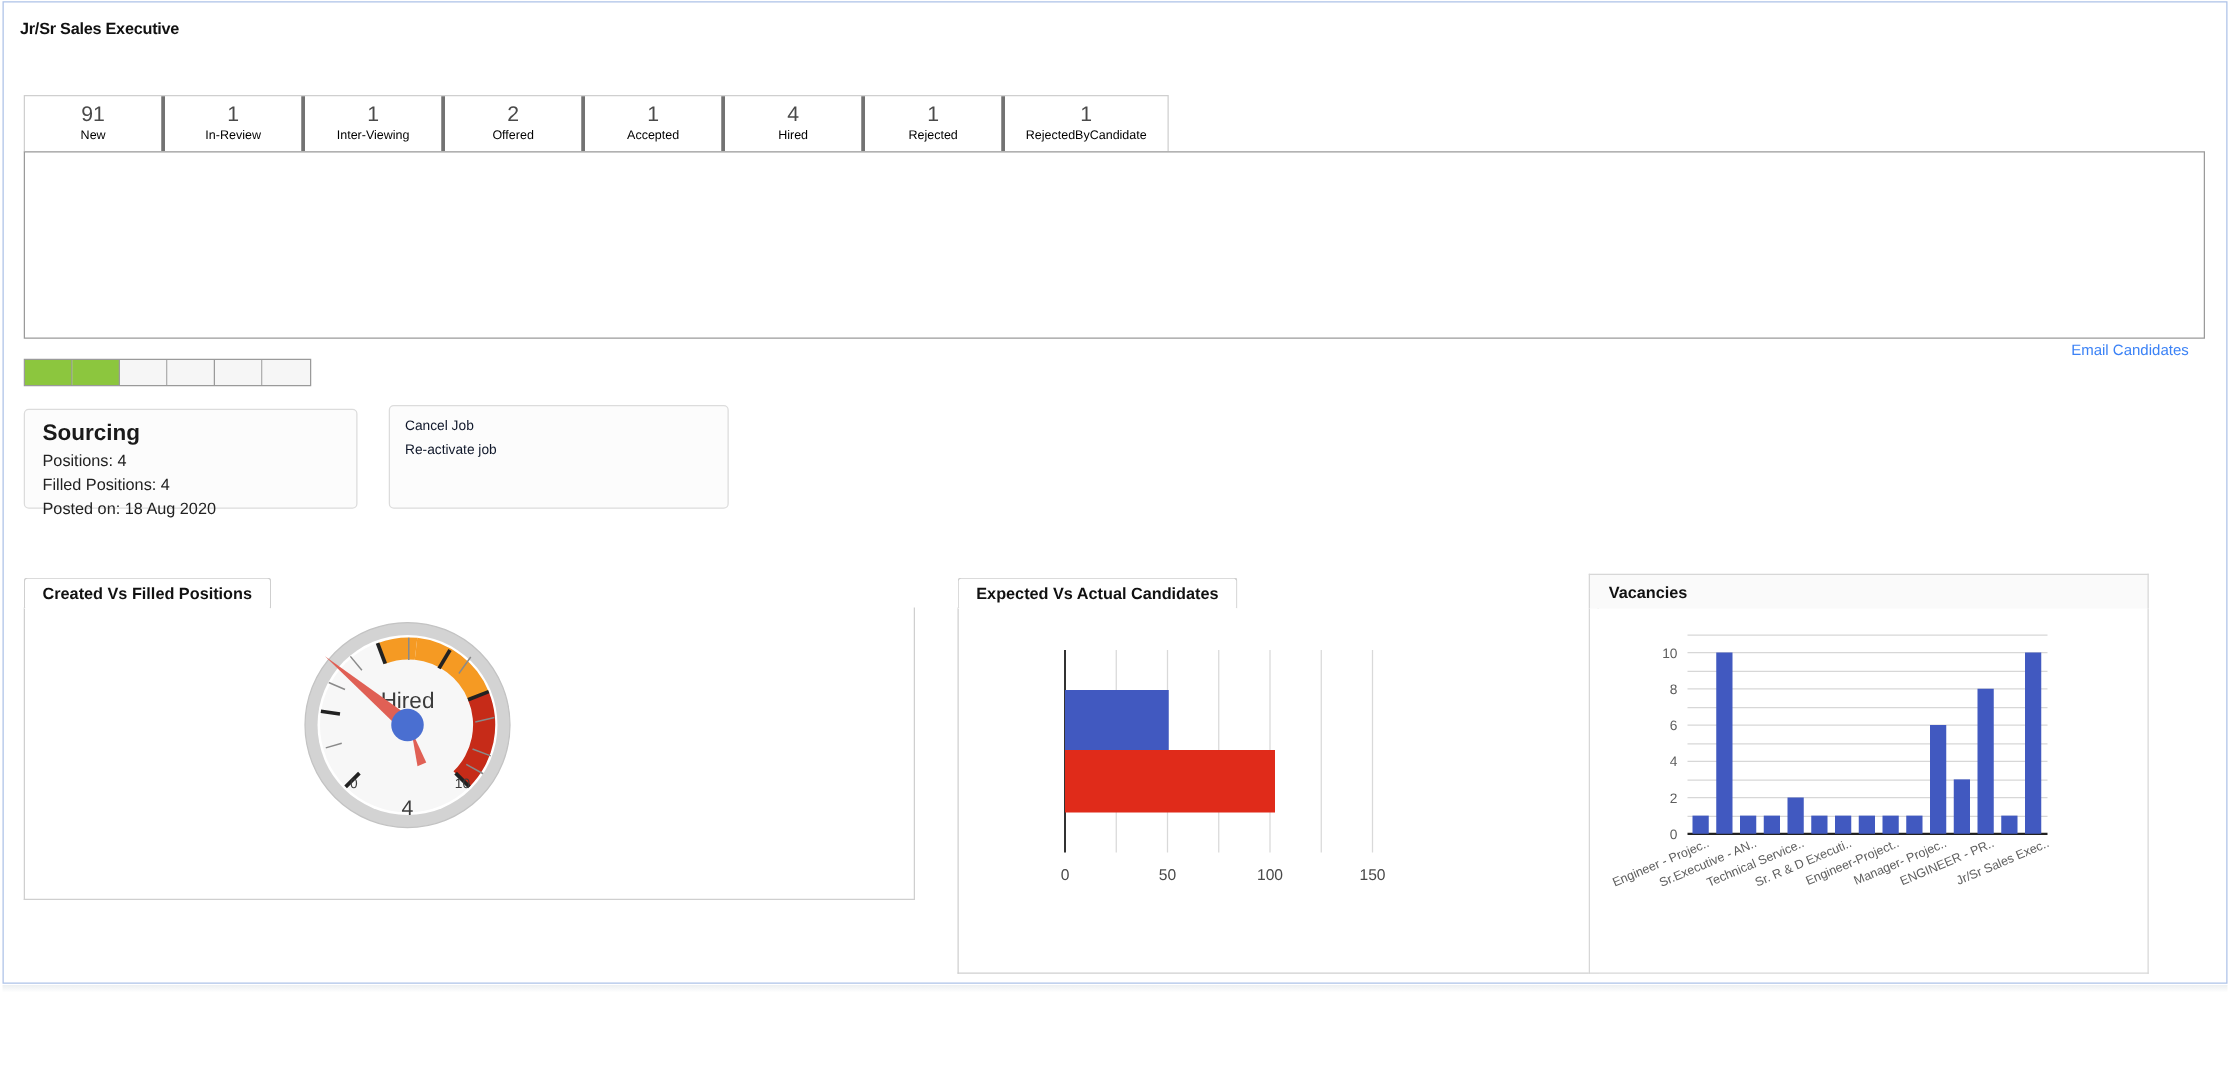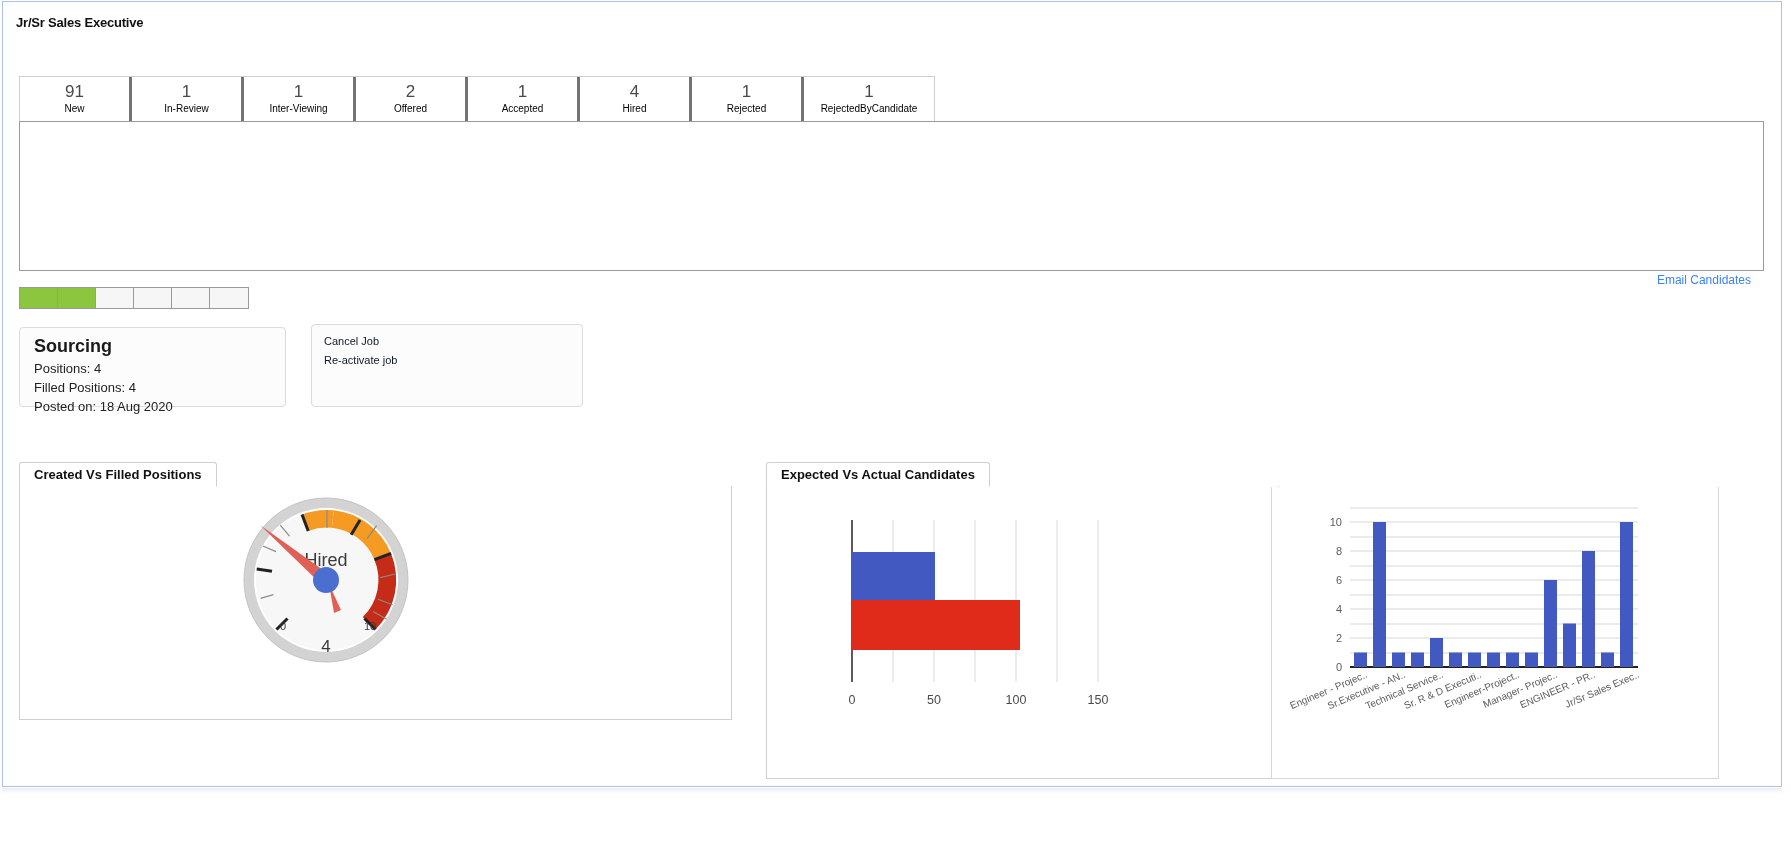--- a/index.html
+++ b/index.html
@@ -353,20 +353,23 @@
 
         <text class="axis-txt-b" x="85" y="218" text-anchor="middle">0</text>
         <text class="axis-txt-b" x="167" y="218" text-anchor="middle">50</text>
         <text class="axis-txt-b" x="249" y="218" text-anchor="middle">100</text>
         <text class="axis-txt-b" x="331" y="218" text-anchor="middle">150</text>
       </svg>
     </div>
   </div>
 
   <div class="panel panel-c">
+    <div class="panel-c-head">
+      <span class="tt">Vacancies</span>
+    </div>
     <div class="panel-c-body">
       <svg width="446" height="290" viewBox="0 0 446 290">
 
         <g stroke="#d7d7d7" stroke-width="1">
           <line x1="78" y1="166" x2="366" y2="166"></line>
           <line x1="78" y1="151" x2="366" y2="151"></line>
           <line x1="78" y1="137" x2="366" y2="137"></line>
           <line x1="78" y1="122" x2="366" y2="122"></line>
           <line x1="78" y1="108" x2="366" y2="108"></line>
           <line x1="78" y1="93" x2="366" y2="93"></line>

